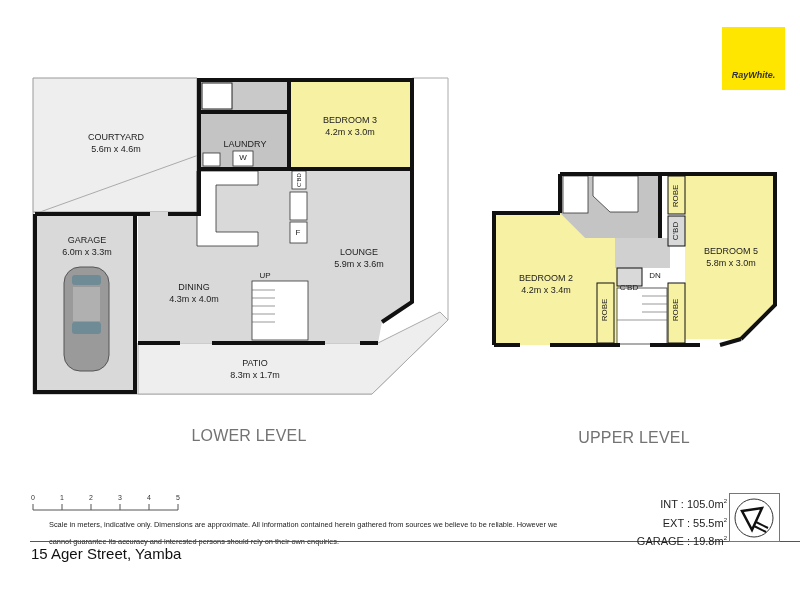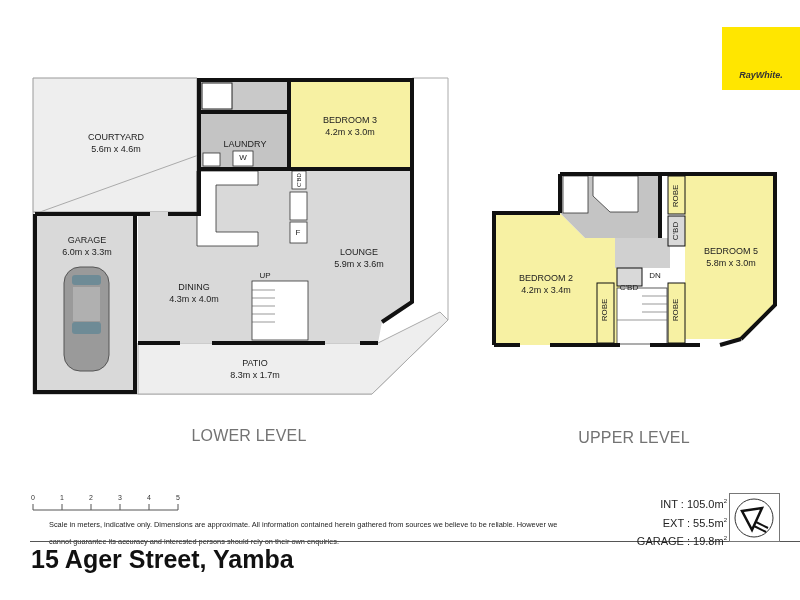--- a/index.html
+++ b/index.html
@@ -2,27 +2,27 @@
 <html><head>
 <meta charset="utf-8">
 <style>
   html, body { margin:0; padding:0; background:#ffffff; }
   body { width:800px; height:600px; position:relative; overflow:hidden; font-family:"Liberation Sans", sans-serif; color:#111; }
   .plan { position:absolute; left:0; top:0; width:800px; height:420px; }
   .room-label { position:absolute; text-align:center; font-size:9px; line-height:12px; color:#222; transform:translate(-50%, -50%); white-space:nowrap; }
   .small-label { font-size:8px; }
   .vert { transform:translate(-50%,-50%) rotate(-90deg); }
   .level-label { position:absolute; font-size:16px; color:#737373; transform:translateX(-50%); letter-spacing:0.2px; }
-  .logo { position:absolute; left:722px; top:27px; width:63px; height:63px; background:#ffe600;padding-left:15px; }
+  .logo { position:absolute; left:722px; top:27px; width:63px; height:63px; background:#ffe600; }
   .logo-text { position:absolute; left:0; right:0; bottom:10px; text-align:center; font-size:9px; font-weight:bold; font-style:italic; color:#333; }
   .scale { position:absolute; left:30px; top:494px; }
   .scale-num { position:absolute; top:0; font-size:7px; color:#333; transform:translateX(-50%); }
   .disclaimer { position:absolute; left:33px; top:516px; width:520px; font-size:7.4px; line-height:17px; color:#222;margin-left:16px; }
   .rule { position:absolute; left:30px; top:541px; width:770px; height:1px; background:#555; }
-  .address { position:absolute; left:31px; top:545px; font-size:25px; font-weight:bold; color:#111; }
+  .address { position:absolute; left:31px; top:545px; font-size:15px; font-weight:normal; color:#111; }
   .areas { position:absolute; right:73px; top:493px; text-align:right; font-size:11px; line-height:16px; color:#222; }
   .areas sup { font-size:6px; }
   .compass { position:absolute; left:729px; top:493px; width:49px; height:47px; border:1px solid #777; background:#fff; }
 </style>
 </head>
 <body>
 
 <div class="plan">
   <svg width="800" height="420" viewBox="0 0 800 420">
 

